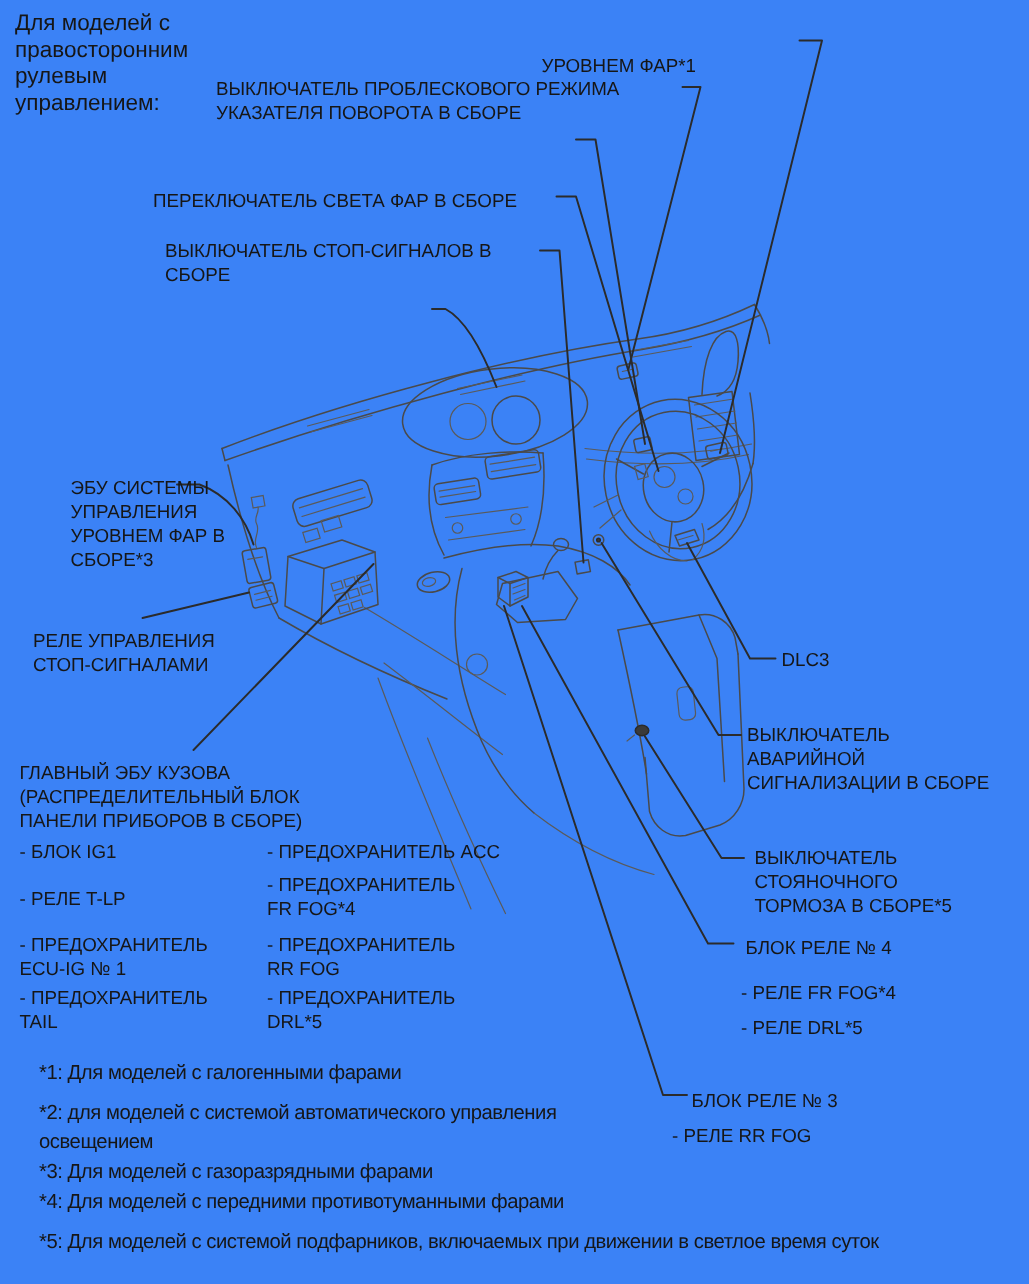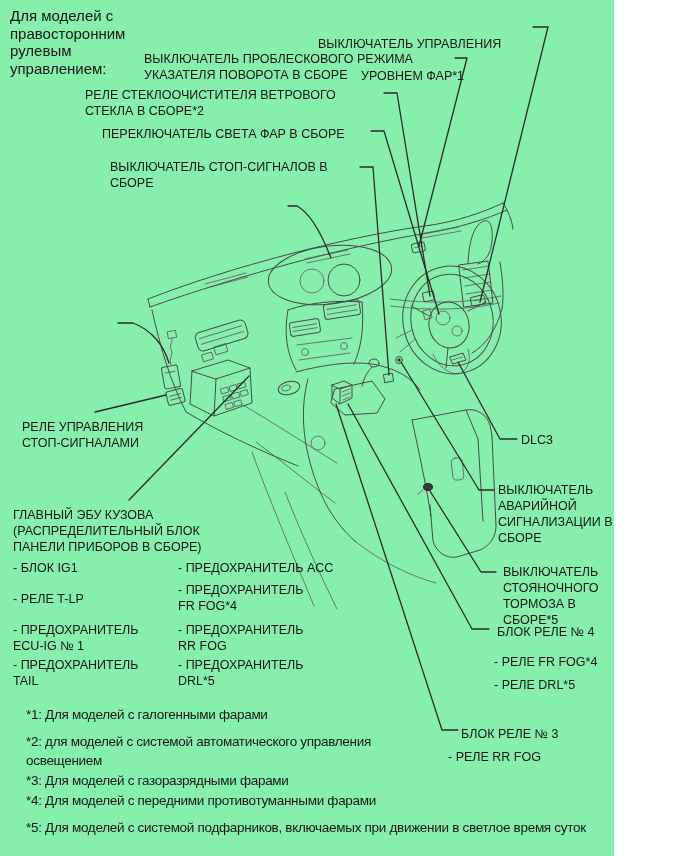--- a/index.html
+++ b/index.html
@@ -1,17 +1,17 @@
 <!DOCTYPE html>
 <html><head>
 <meta charset="utf-8">
 <style>
   html,body{margin:0;padding:0;background:#ffffff;}
   .stage{
-    position:relative;width:614px;height:856px;background:#86efac;
+    position:relative;width:686px;height:856px;background:#3b82f6;
     font-family:"Liberation Sans",sans-serif;color:#161616;overflow:hidden;
   }
   .stage svg{position:absolute;left:0;top:0;}
   .art{stroke:#4a4a4a;fill:none;stroke-width:1;stroke-linecap:round;stroke-linejoin:round;}
   .art-thin{stroke:#5a5a5a;fill:none;stroke-width:.8;stroke-linecap:round;}
   .lead{stroke:#2b2b2b;fill:none;stroke-width:1.3;stroke-linecap:round;stroke-linejoin:round;}
   .darkfill{fill:#3a3a3a;stroke:#2b2b2b;}
   .lbl{position:absolute;font-size:12.5px;line-height:16px;white-space:pre-line;}
   .note{position:absolute;font-size:15px;line-height:17.5px;white-space:pre-line;}
   .fnote{position:absolute;font-size:13.5px;line-height:19px;letter-spacing:-0.3px;white-space:pre-line;margin-left:16px;}
@@ -213,31 +213,32 @@
       <path class="lead" d="M336,404 L442,730 H458"></path>
     </g>
   </svg>
 
   <div class="note" style="left:10px;top:7px">Для моделей с
 правосторонним
 рулевым
 управлением:</div>
 
   <div class="lbl" style="left:318px;top:20px">
-    <div>ВЫКЛЮЧАТЕЛЬ УПРАВЛЕНИЯ</div>
     <div style="margin-left:43px">УРОВНЕМ ФАР*1</div>
   </div>
 
   <div class="lbl" style="left:144px;top:51px">ВЫКЛЮЧАТЕЛЬ ПРОБЛЕСКОВОГО РЕЖИМА
 УКАЗАТЕЛЯ ПОВОРОТА В СБОРЕ</div>
-  <div class="lbl" style="left:85px;top:87px">РЕЛЕ СТЕКЛООЧИСТИТЕЛЯ ВЕТРОВОГО
-СТЕКЛА В СБОРЕ*2</div>
   <div class="lbl" style="left:102px;top:126px">ПЕРЕКЛЮЧАТЕЛЬ СВЕТА ФАР В СБОРЕ</div>
   <div class="lbl" style="left:110px;top:159px">ВЫКЛЮЧАТЕЛЬ СТОП-СИГНАЛОВ В
 СБОРЕ</div>
+  <div class="lbl" style="left:47px;top:317px">ЭБУ СИСТЕМЫ
+УПРАВЛЕНИЯ
+УРОВНЕМ ФАР В
+СБОРЕ*3</div>
   <div class="lbl" style="left:22px;top:419px">РЕЛЕ УПРАВЛЕНИЯ
 СТОП-СИГНАЛАМИ</div>
 
   <div class="lbl" style="left:13px;top:507px">ГЛАВНЫЙ ЭБУ КУЗОВА
 (РАСПРЕДЕЛИТЕЛЬНЫЙ БЛОК
 ПАНЕЛИ ПРИБОРОВ В СБОРЕ)</div>
 
   <div class="lbl" style="left:13px;top:560px">- БЛОК IG1</div>
   <div class="lbl" style="left:13px;top:591px">- РЕЛЕ T-LP</div>
   <div class="lbl" style="left:13px;top:622px">- ПРЕДОХРАНИТЕЛЬ

